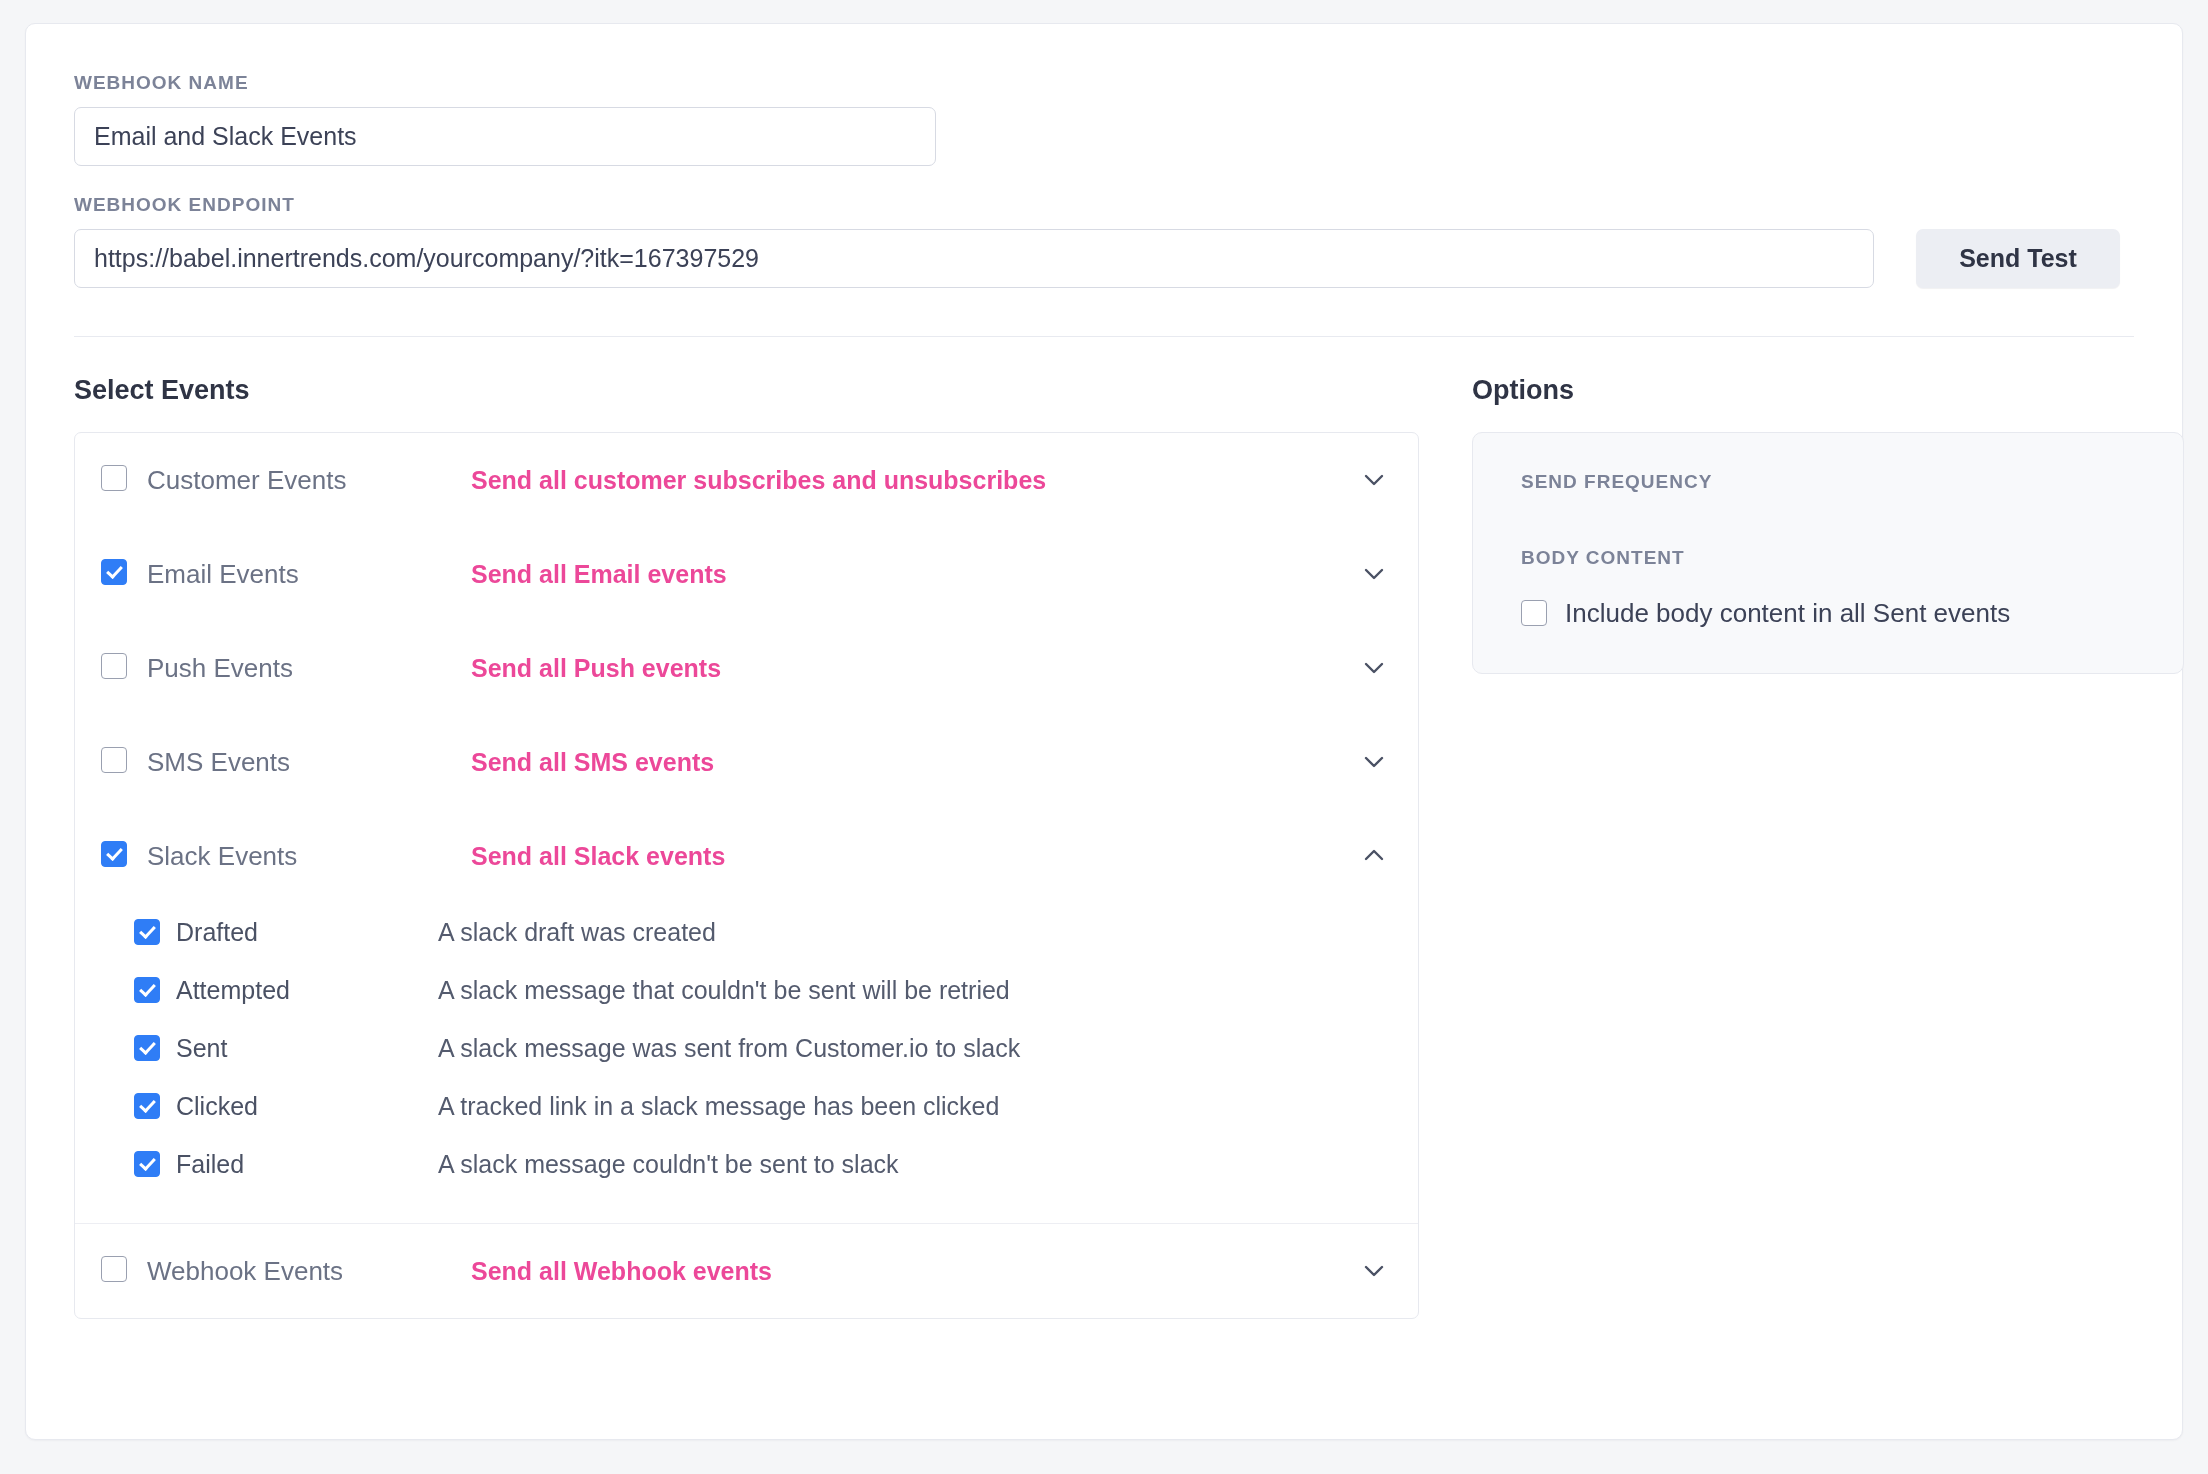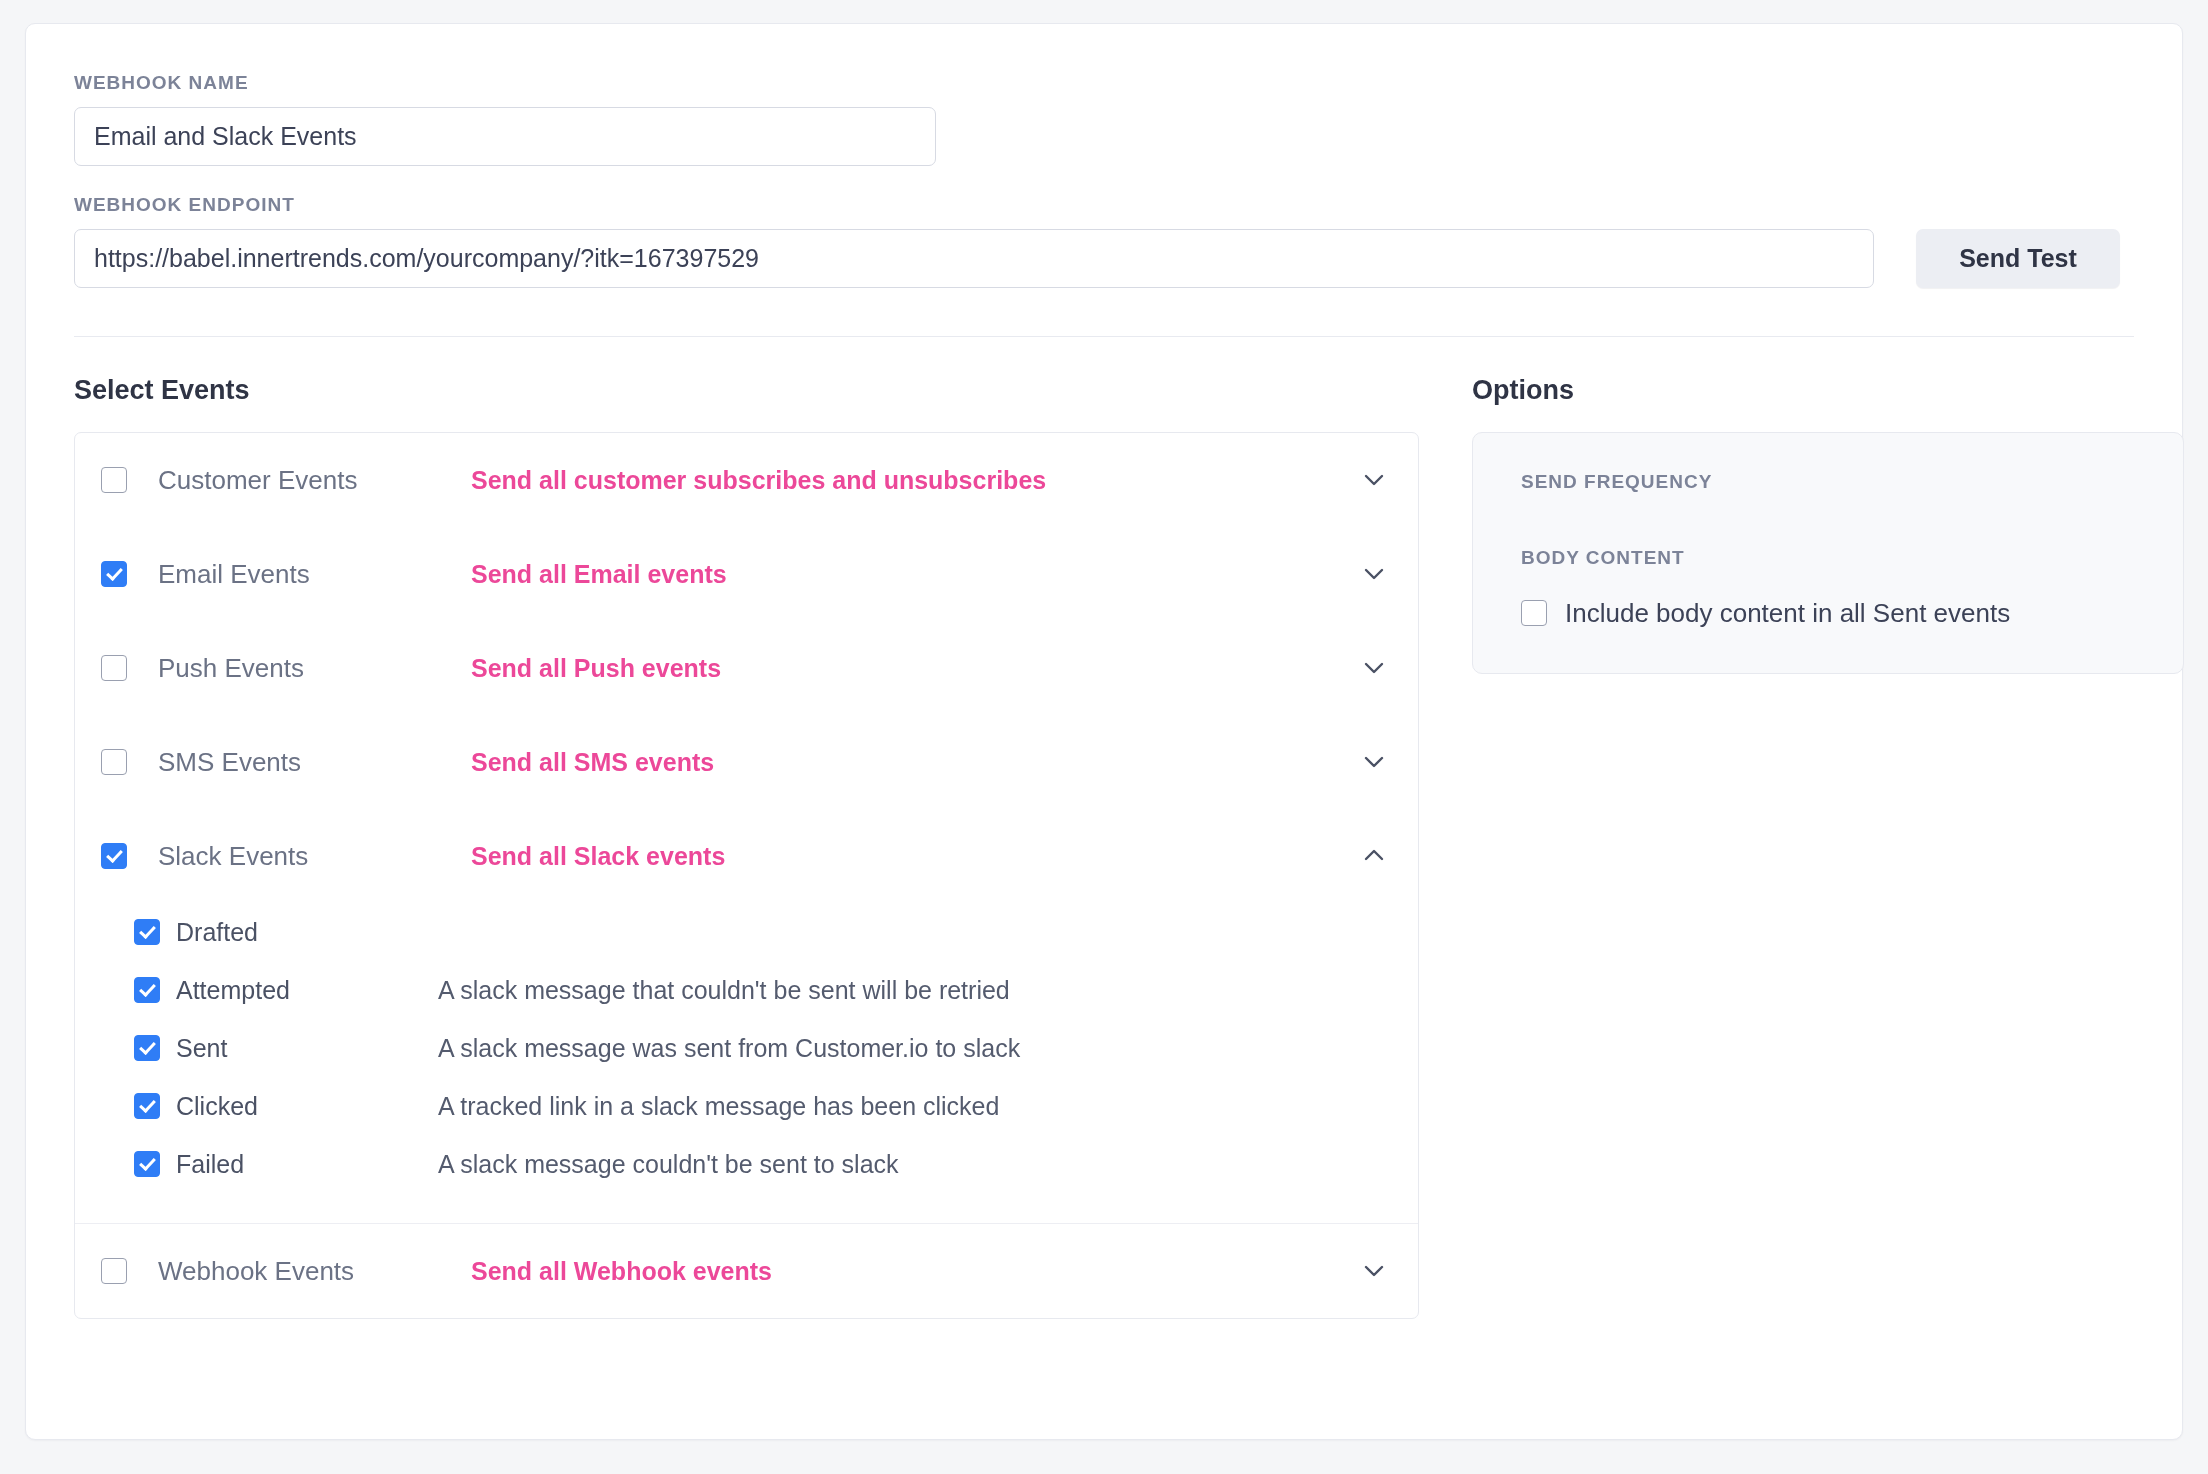--- a/index.html
+++ b/index.html
@@ -129,22 +129,22 @@
 
   .event-group.expanded {
     border-bottom: 1px solid #edeef3;
   }
   .event-group.expanded .event-row {
     border-bottom: none;
   }
 
   .evt-name {
     display: flex;
-    align-items: center;
-    gap: 31px;
+    align-items: flex-start;
+    gap: 20px;
     width: 370px;
     flex: none;
   }
   .evt-label {
     font-size: 26px;
     color: #6b7285;
     font-weight: 400;
   }
   .evt-desc {
     font-size: 25px;
@@ -380,20 +380,21 @@
                   <path d="M2 11 L10 3 L18 11" stroke="#4a5164" stroke-width="2.4" stroke-linecap="round" stroke-linejoin="round"></path>
                 </svg>
               </div>
             </div>
             <div class="sub-list">
               <div class="sub-row">
                 <div class="sub-name">
                   <span class="cbx checked"></span>
                   <span class="sub-label">Drafted</span>
                 </div>
+                <div class="sub-desc">A slack draft was created</div>
               </div>
               <div class="sub-row">
                 <div class="sub-name">
                   <span class="cbx checked"></span>
                   <span class="sub-label">Attempted</span>
                 </div>
                 <div class="sub-desc">A slack message that couldn't be sent will be retried</div>
               </div>
               <div class="sub-row">
                 <div class="sub-name">

